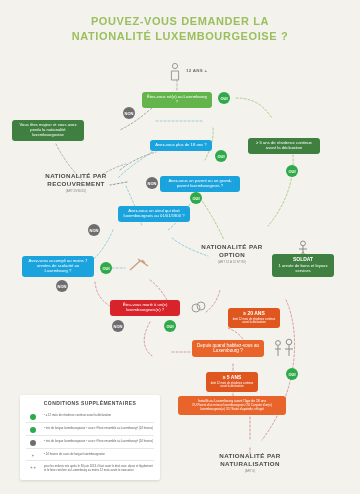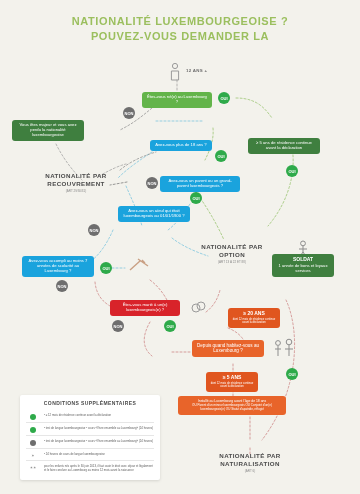--- a/index.html
+++ b/index.html
@@ -88,22 +88,22 @@
       <path d="M233 364 L233 374" stroke="#c87a7a" stroke-width=".7" stroke-dasharray="2 2"></path>
       <path d="M233 390 L233 400" stroke="#c87a7a" stroke-width=".7" stroke-dasharray="2 2"></path>
       <path d="M286 300 C300 330 300 390 262 440" stroke="#c87a7a" stroke-width=".7" stroke-dasharray="2 2"></path>
       <path d="M250 417 L250 440" stroke="#c87a7a" stroke-width=".7" stroke-dasharray="2 2"></path>
       <path d="M250 448 L250 456" stroke="#c87a7a" stroke-width=".7" stroke-dasharray="2 2"></path>
       <path d="M120 170 C132 160 146 155 156 152" stroke="#8a8a8a" stroke-width=".7" stroke-dasharray="2 2"></path>
     </g>
   </svg>
 
   <div class="title">
+    <div>POUVEZ-VOUS DEMANDER LA</div>
     <div>NATIONALITÉ LUXEMBOURGEOISE ?</div>
-    <div>POUVEZ-VOUS DEMANDER LA</div>
   </div>
 
   <svg class="pictos" style="left:168px;top:62px;" width="14" height="20" viewBox="0 0 14 20">
     <circle cx="7" cy="4" r="2.6" fill="none" stroke="#9a9a9a" stroke-width="1"></circle>
     <path d="M3.4 9 h7.2 v9 h-7.2 z" fill="none" stroke="#9a9a9a" stroke-width="1"></path>
   </svg>
   <div class="agelabel" style="left:186px;top:68px;">12 ANS +</div>
 
   <div class="node green" style="left:142px;top:92px;width:70px;">Êtes-vous né(e) au Luxembourg ?</div>
   <div class="badge oui" style="left:218px;top:92px;">OUI</div>

